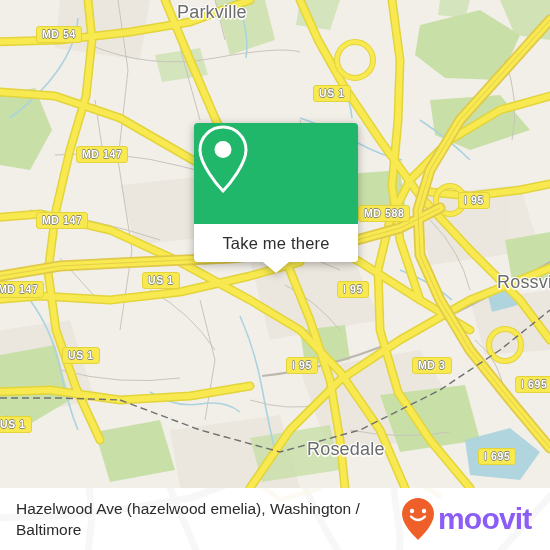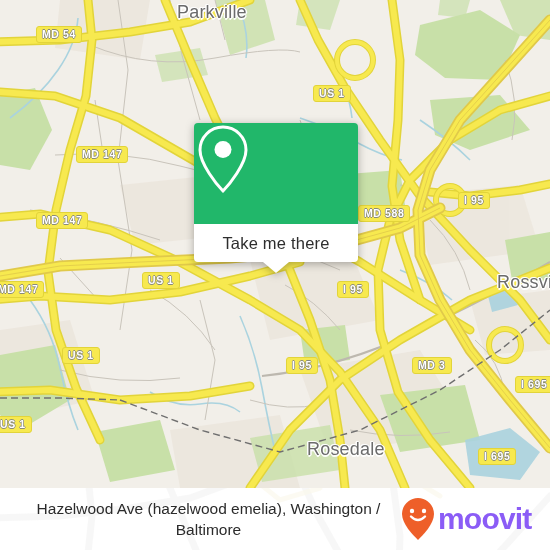--- a/index.html
+++ b/index.html
@@ -90,21 +90,21 @@
     position:absolute;left:0;top:488px;width:550px;height:62px;
     background:#ffffff;overflow:hidden;
   }
   #footer-watermark{
     position:absolute;left:0;top:-488px;width:550px;height:550px;
     opacity:.07;pointer-events:none;
   }
   #footer-inner{
     position:relative;height:100%;
     display:flex;align-items:center;
-    padding:0 6px 0 16px;box-sizing:border-box;text-align:center;
+    padding:0 6px 0 16px;box-sizing:border-box;
   }
   #footer-title{
     flex:1;
     font-size:15.5px;line-height:21px;color:#2b2b2b;
     max-width:385px;
   }
   #brand{display:flex;align-items:center;gap:3px;}
   #brand-word{
     font-size:30px;font-weight:bold;color:#8b5cf6;letter-spacing:-.8px;
     line-height:30px;

